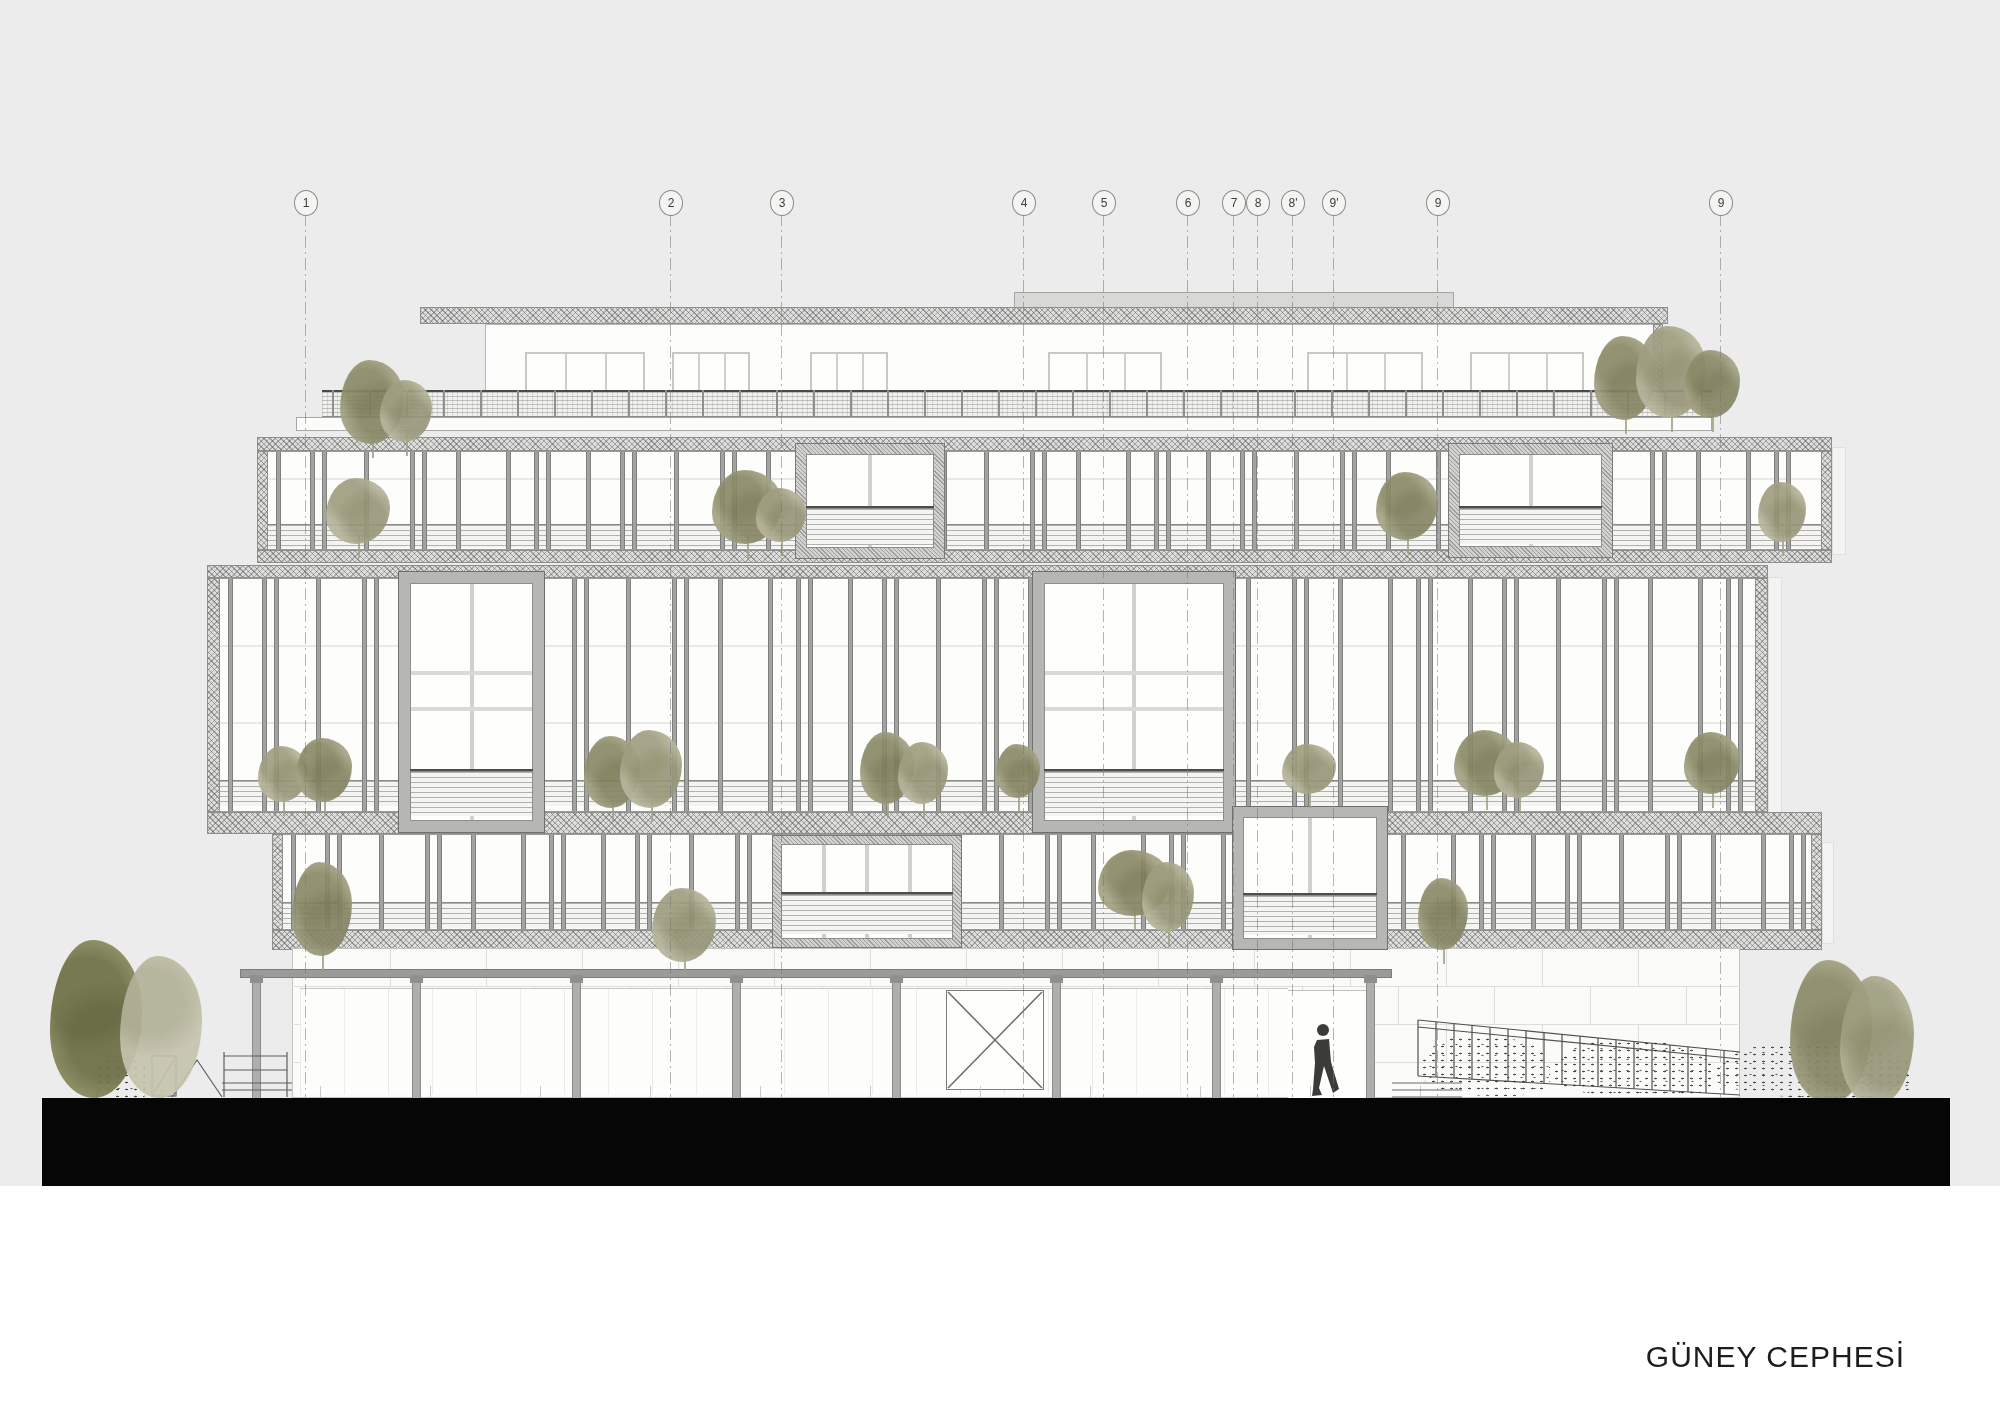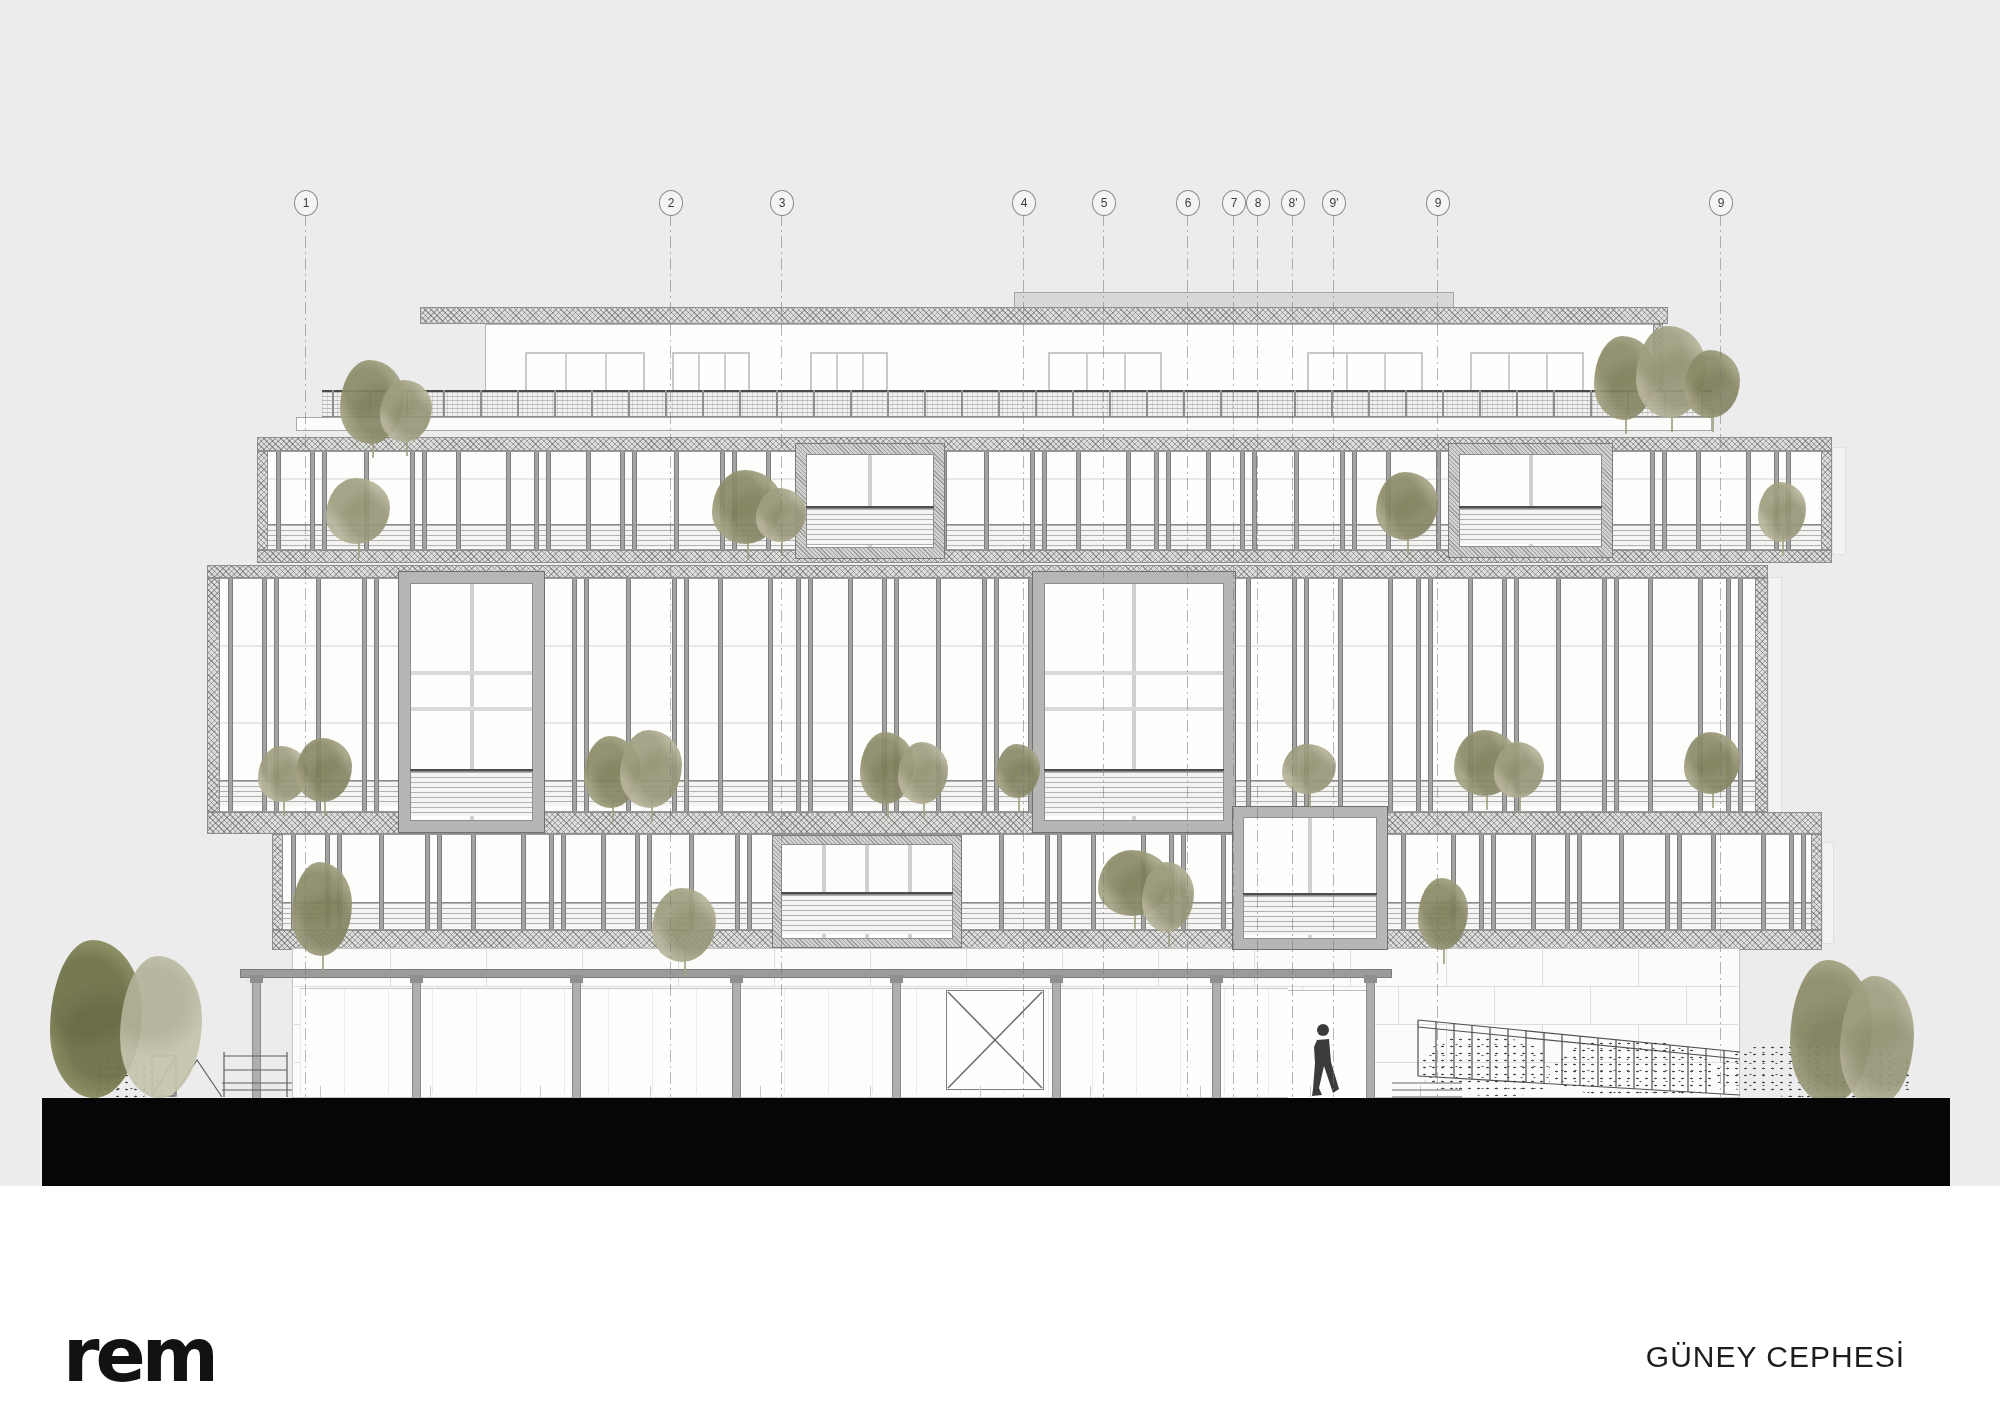--- a/index.html
+++ b/index.html
@@ -558,15 +558,14 @@
         <line x1="1616" y1="1039.6770186335405" x2="1616" y2="1087.6832298136646"></line>
         <line x1="1634" y1="1041.4658385093169" x2="1634" y2="1088.745341614907"></line>
         <line x1="1652" y1="1043.254658385093" x2="1652" y2="1089.807453416149"></line>
         <line x1="1670" y1="1045.0434782608695" x2="1670" y2="1090.8695652173913"></line>
         <line x1="1688" y1="1046.832298136646" x2="1688" y2="1091.9316770186335"></line>
         <line x1="1706" y1="1048.6211180124224" x2="1706" y2="1092.9937888198758"></line>
         <line x1="1724" y1="1050.4099378881988" x2="1724" y2="1094.055900621118"></line>
       </g>
   </svg>
 
-  <div class="abs logo" style="left:63px;top:1312px;z-index:30;">rem</div>
   <div class="abs sheet-title" style="right:95px;top:1340px;z-index:30;">GÜNEY CEPHESİ</div>
 </div>
 
 </body></html>

